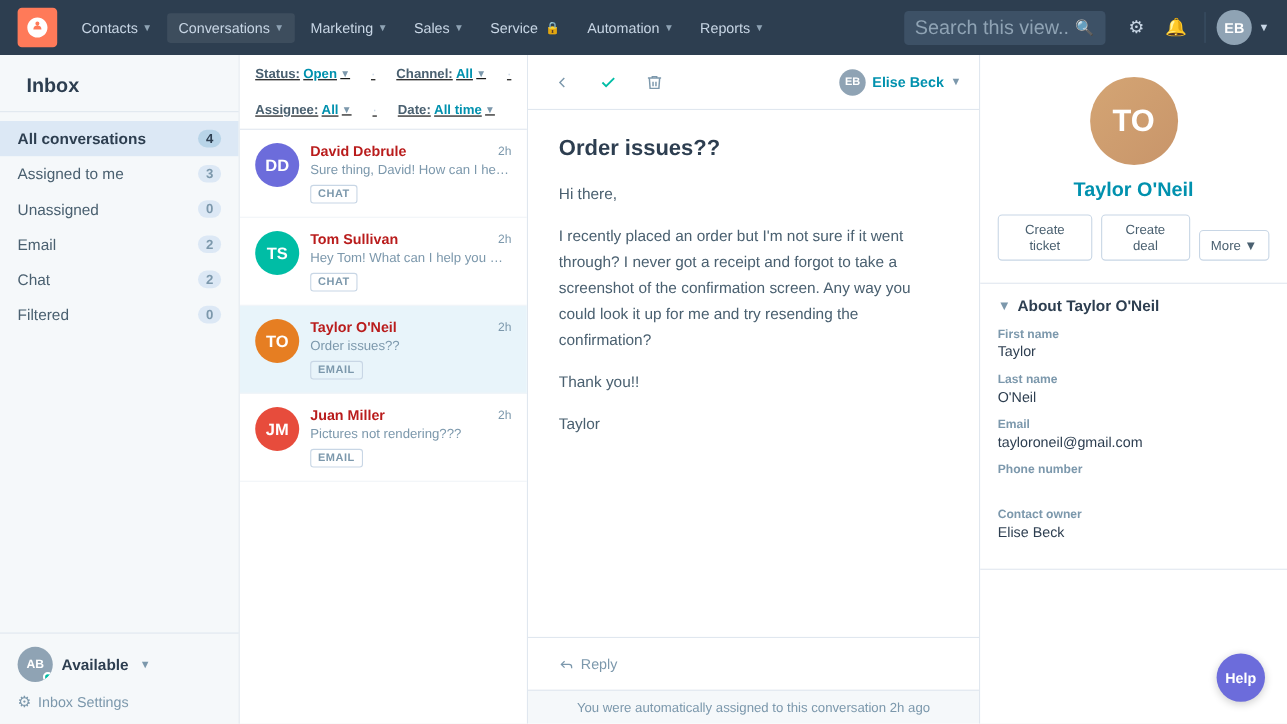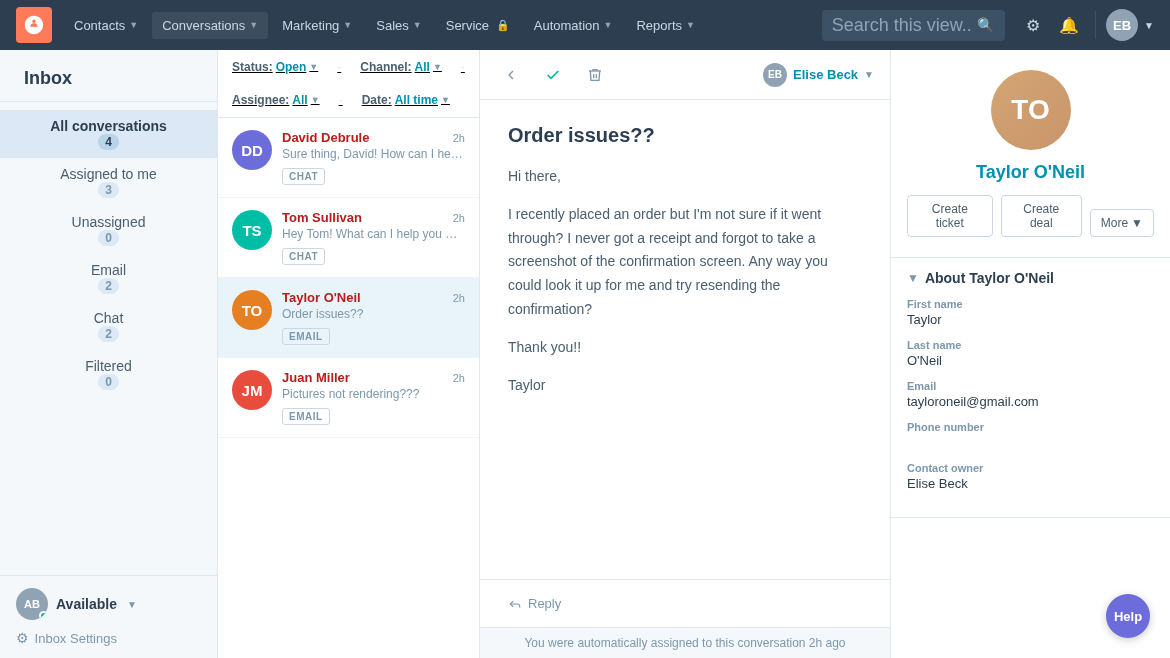--- a/index.html
+++ b/index.html
@@ -82,21 +82,20 @@
     .sidebar-nav { flex: 1; padding: 8px 0; overflow-y: auto; }
     .sidebar-item {
       display: flex;
       align-items: center;
       padding: 8px 16px;
       cursor: pointer;
       font-size: 14px;
       color: #4a6070;
       border-radius: 0;
       position: relative;
-      flex-direction: column;
     }
     .sidebar-item.active {
       background: #dce8f5;
       color: #2d3e50;
       font-weight: 600;
     }
     .sidebar-item .item-label { flex: 1; }
     .sidebar-item .item-count {
       font-size: 12px;
       color: #7c98ac;

